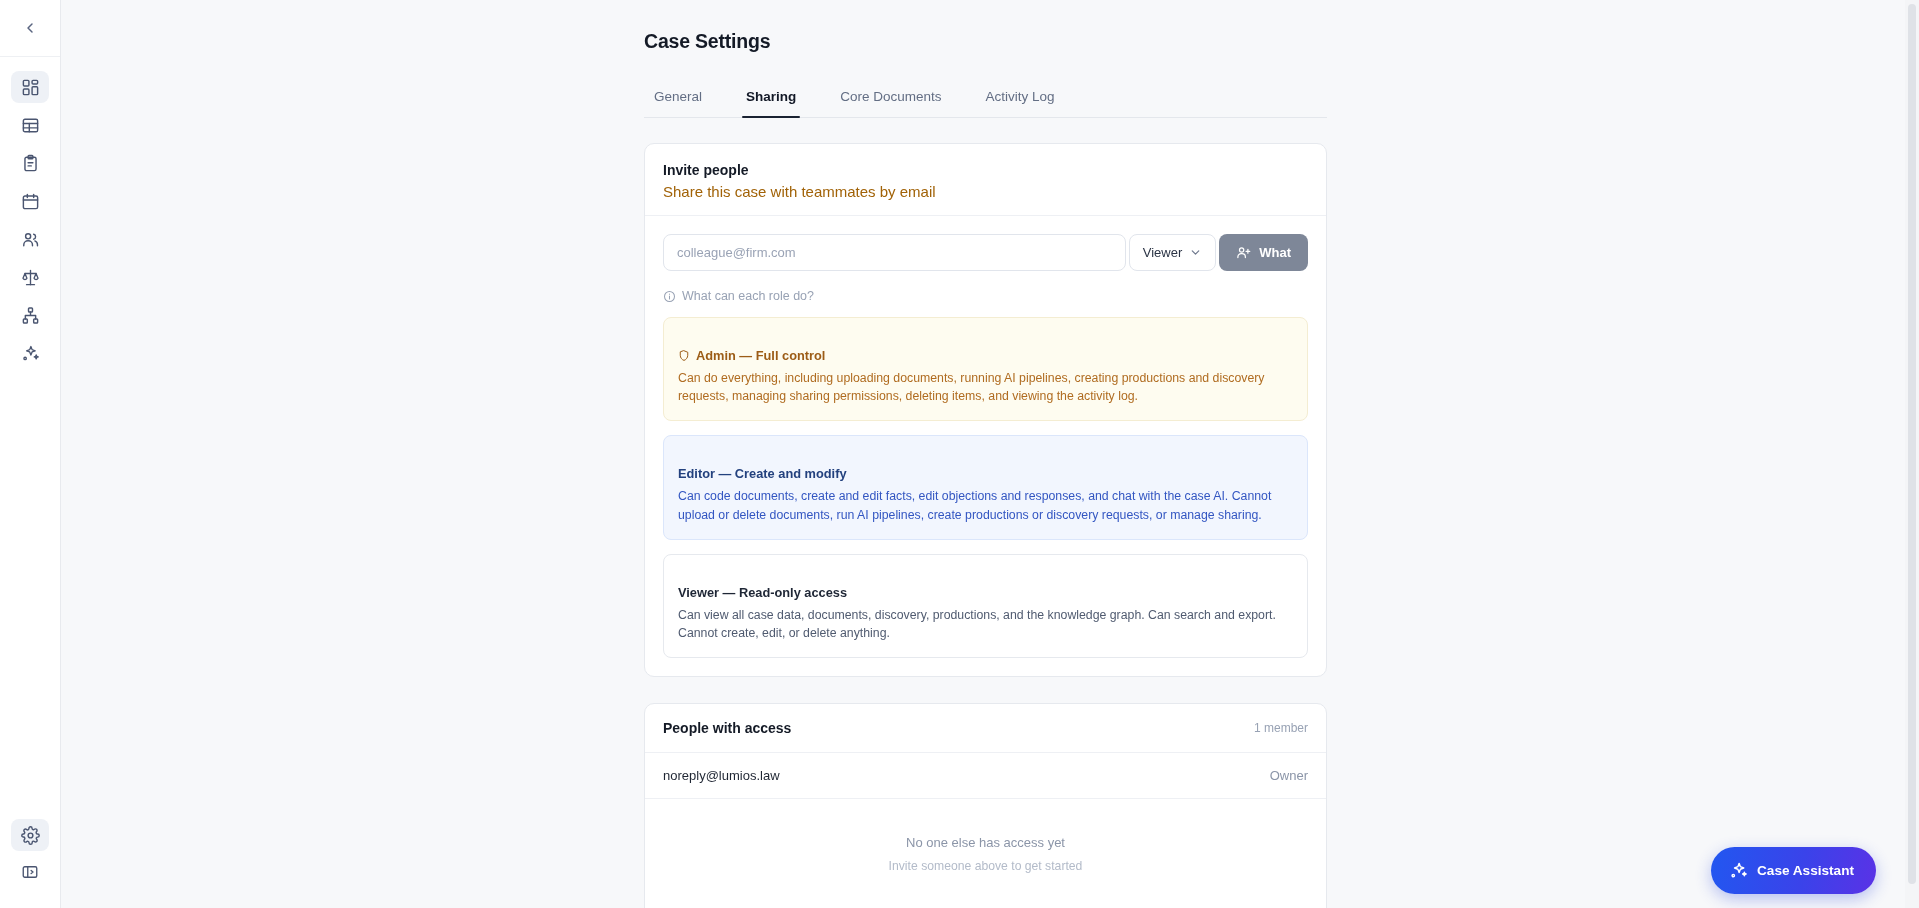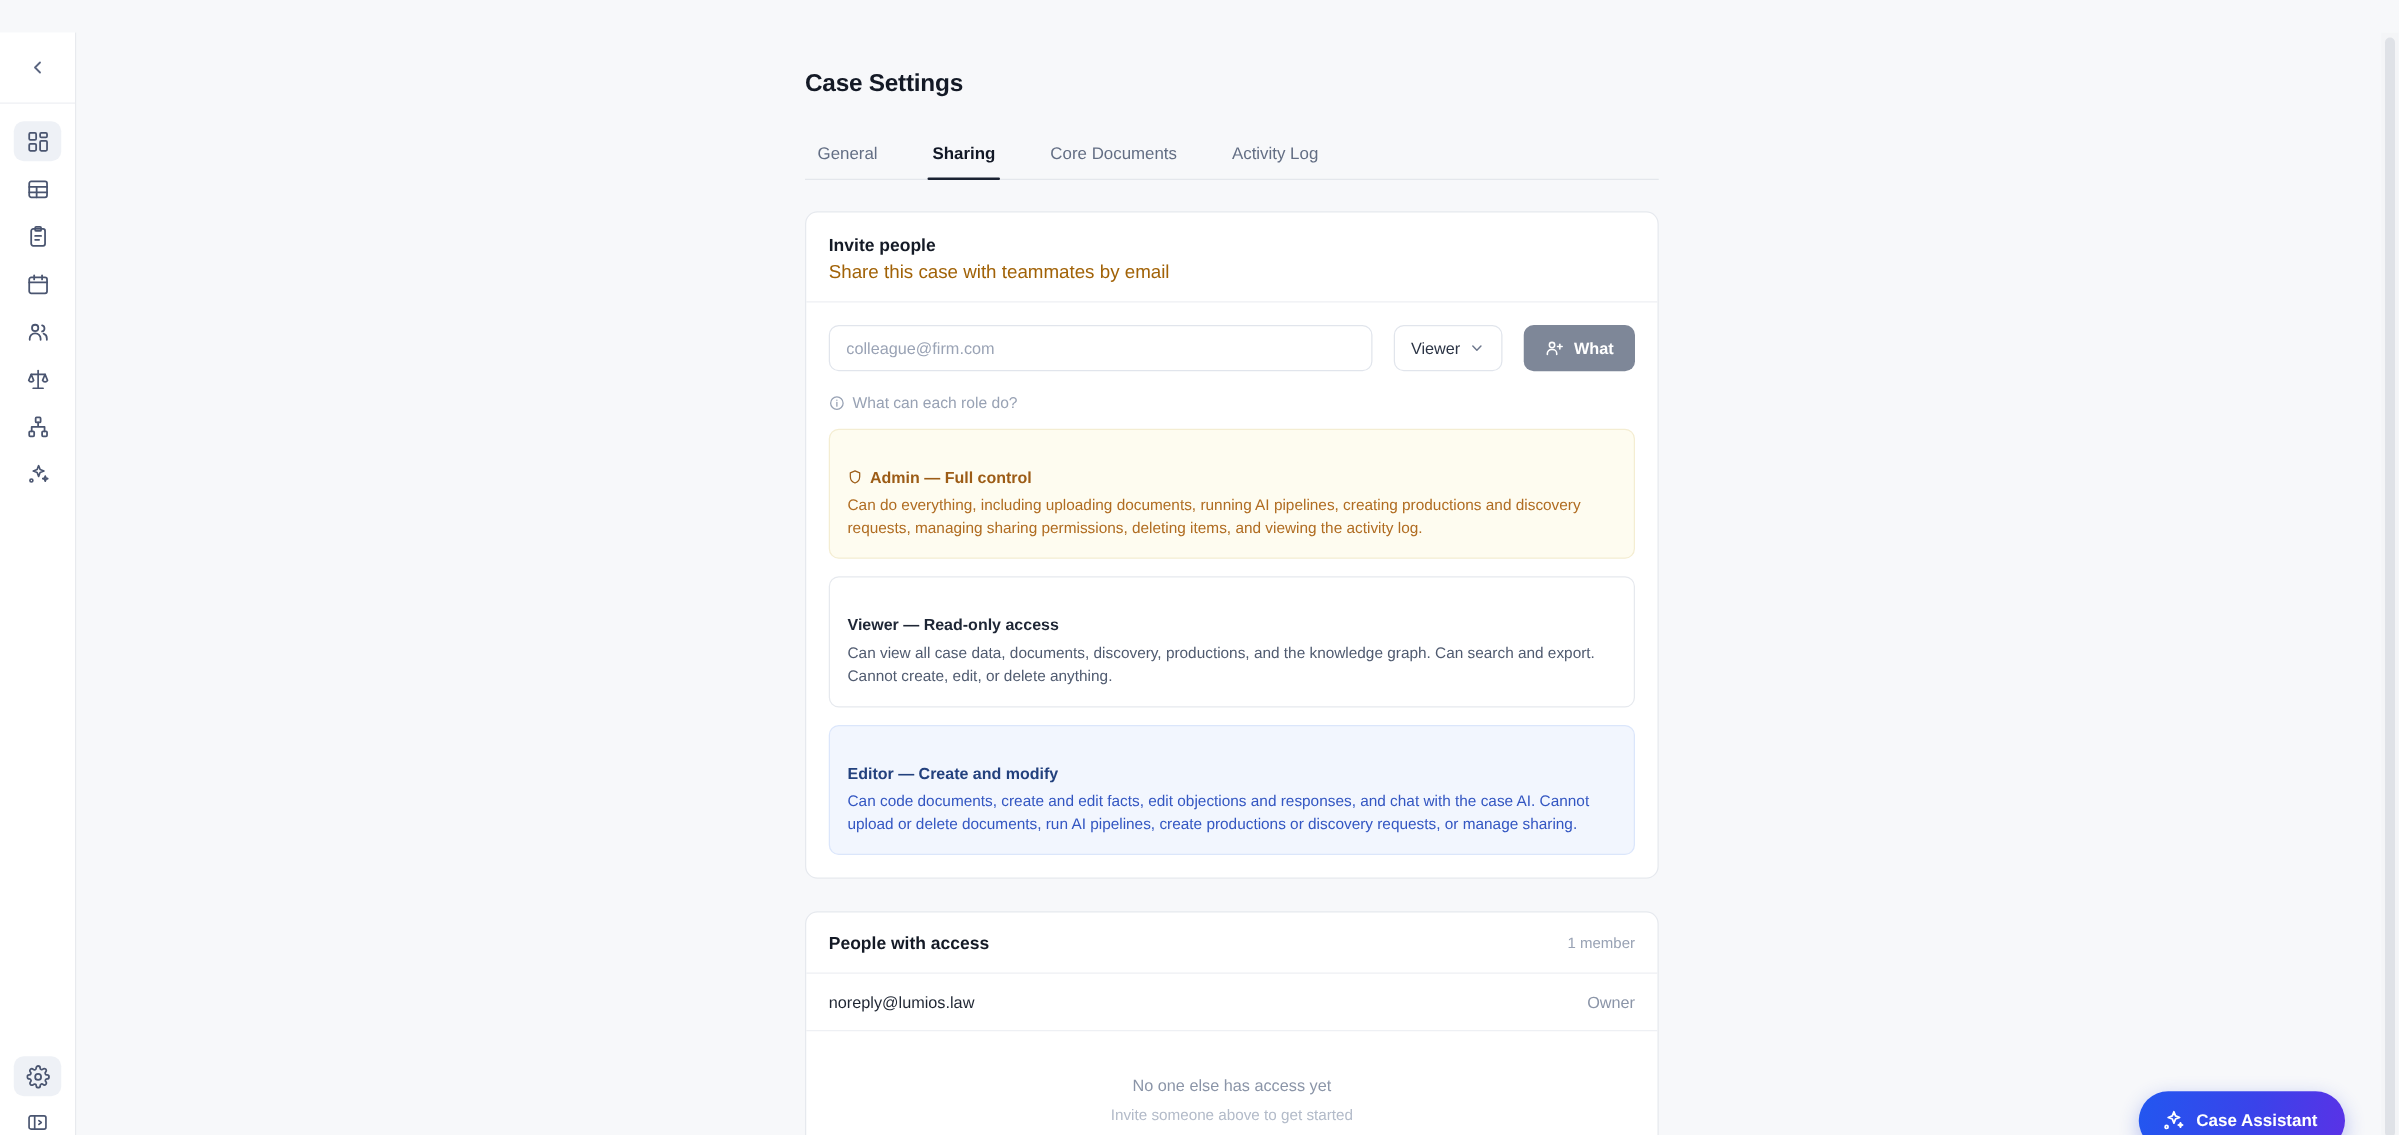--- a/index.html
+++ b/index.html
@@ -6,21 +6,21 @@
   * { box-sizing: border-box; margin: 0; padding: 0; }
   html, body {
     width: 1919px;
     height: 908px;
     overflow: hidden;
     font-family: "Liberation Sans", "DejaVu Sans", sans-serif;
     background: #f7f8fa;
     color: #1f2633;
     -webkit-font-smoothing: antialiased;
   }
-  .app { position: relative; width: 1919px; height: 796px; display: flex; margin-top: 26px; }
+  .app { position: relative; width: 1919px; height: 796px; display: flex; }
 
   
   .sidebar {
     width: 61px;
     flex: 0 0 61px;
     height: 908px;
     background: #ffffff;
     border-right: 1px solid #e8eaee;
     display: flex;
     flex-direction: column;
@@ -145,21 +145,21 @@
   }
   .card-sub {
     font-size: 15px;
     color: #a16207;
   }
   .card-body { padding: 18px; }
 
   .invite-row {
     display: flex;
     align-items: flex-end;
-    gap: 17px;
+    gap: 3px;
   }
   .email-input {
     flex: 1 1 auto;
     height: 37px;
     border: 1px solid #e1e5ec;
     border-radius: 8px;
     padding: 0 13px;
     font-size: 13px;
     font-family: inherit;
     color: #1f2633;
@@ -466,28 +466,28 @@
                 <span>
                   <svg width="12" height="13" viewBox="0 0 24 24" fill="none" stroke="currentColor" stroke-width="2" stroke-linecap="round" stroke-linejoin="round">
                     <path d="M12 2.5l7.5 3v6c0 4.8-3.2 8.9-7.5 10.3C7.7 20.4 4.5 16.3 4.5 11.5v-6z"></path>
                   </svg>
                 </span>
                 <span>Admin — Full control</span>
               </div>
               <div class="role-box-desc">Can do everything, including uploading documents, running AI pipelines, creating productions and discovery requests, managing sharing permissions, deleting items, and viewing the activity log.</div>
             </div>
 
+            <div class="role-box role-editor">
+              <div class="role-box-title">Editor — Create and modify</div>
+              <div class="role-box-desc">Can code documents, create and edit facts, edit objections and responses, and chat with the case AI. Cannot upload or delete documents, run AI pipelines, create productions or discovery requests, or manage sharing.</div>
+            </div>
+
             <div class="role-box role-viewer">
               <div class="role-box-title">Viewer — Read-only access</div>
               <div class="role-box-desc">Can view all case data, documents, discovery, productions, and the knowledge graph. Can search and export. Cannot create, edit, or delete anything.</div>
-            </div>
-
-            <div class="role-box role-editor">
-              <div class="role-box-title">Editor — Create and modify</div>
-              <div class="role-box-desc">Can code documents, create and edit facts, edit objections and responses, and chat with the case AI. Cannot upload or delete documents, run AI pipelines, create productions or discovery requests, or manage sharing.</div>
             </div>
 
           </div>
         </section>
 
         <section class="card">
           <div class="people-head">
             <div class="people-title">People with access</div>
             <div class="people-count">1 member</div>
           </div>

